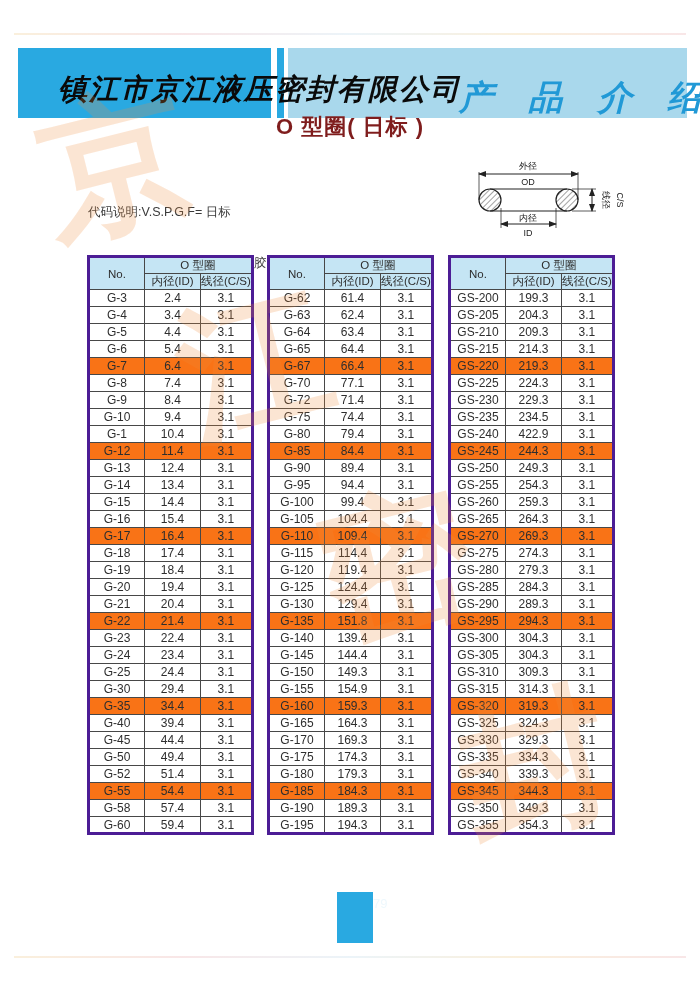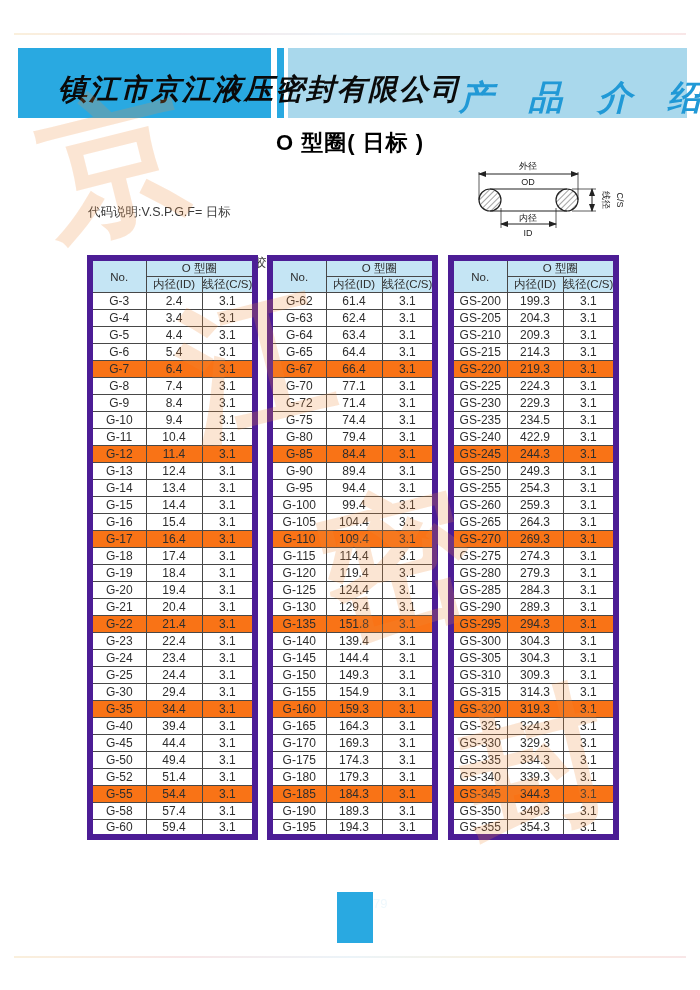--- a/index.html
+++ b/index.html
@@ -13,36 +13,36 @@
 
   
   .band-left  { position:absolute; left:18px;  top:48px; width:253px; height:70px; background:#29a9e1; }
   .band-bar   { position:absolute; left:277px; top:48px; width:7px;   height:70px; background:#29a9e1; }
   .band-right { position:absolute; left:288px; top:48px; width:399px; height:70px; background:#a9d8ec; }
   .company { position:absolute; left:58px; top:70px; font-family:"Liberation Serif", serif;
     font-size:29px; font-weight:bold; color:#0a0a0a; letter-spacing:2px; font-style:italic; z-index:3; }
   .section { position:absolute; left:459px; top:75px; font-size:34px; font-weight:bold;
     color:#2199d6; letter-spacing:13px; font-style:italic; z-index:3; white-space:nowrap;text-align:center; }
 
-  .title { position:absolute; left:0; top:128px; width:700px; text-align:center;
-    font-size:22px; font-weight:bold; color:#000000; letter-spacing:1px; }
+  .title { position:absolute; left:0; top:112px; width:700px; text-align:center;
+    font-size:22px; font-weight:bold; color:#7f1d1d; letter-spacing:1px; }
 
   .info { position:absolute; left:88px; top:170px; font-size:12.5px; color:#3a3a3a;
     line-height:17px; white-space:pre; }
 
   .diagram { position:absolute; left:462px; top:160px; width:192px; height:82px; }
   .diagram text { font-size:9px; fill:#222; font-family:"Liberation Sans", sans-serif; }
 
   
   .tbl { position:absolute; top:255px; border-collapse:collapse; table-layout:fixed;
     font-size:12px; color:#2e2e2e; background:#fff; }
   .tbl.t0 { left:87px; }  .tbl.t1 { left:267px; }  .tbl.t2 { left:448px; }
   .tbl th, .tbl td { border:1px solid #474747; text-align:center; padding:0; height:17px;
     overflow:hidden; white-space:nowrap; }
-  .tbl { border:6px solid #4c1d95; }
+  .tbl { border:3px solid #4c1d95; }
   .tbl thead th { background:#c5e5f4; font-weight:normal; height:15px; font-size:11.5px; }
   .tbl tbody td { background:#ffffff; }
   .tbl tbody tr.hl td { background:#f97316; }
   .c-no { width:56px; } .c-id { width:56px; } .c-cs { width:51px; }
 
   .pagenum { position:absolute; left:337px; top:892px; width:23px; height:51px;
     background:#29a9e1; color:#eef8fd; font-size:13px; text-align:right; padding-top:4px;padding-left:36px; }
 
   .wm { position:absolute; z-index:5; pointer-events:none; color:#f08c3c; opacity:.22;
     font-family:"Liberation Serif", serif; font-weight:bold; font-size:150px;
@@ -158,21 +158,21 @@
           <td>G-9</td>
           <td>8.4</td>
           <td>3.1</td>
         </tr>
         <tr>
           <td>G-10</td>
           <td>9.4</td>
           <td>3.1</td>
         </tr>
         <tr>
-          <td>G-11</td>
+          <td>G-1</td>
           <td>10.4</td>
           <td>3.1</td>
         </tr>
         <tr class="hl">
           <td>G-12</td>
           <td>11.4</td>
           <td>3.1</td>
         </tr>
         <tr>
           <td>G-13</td>

